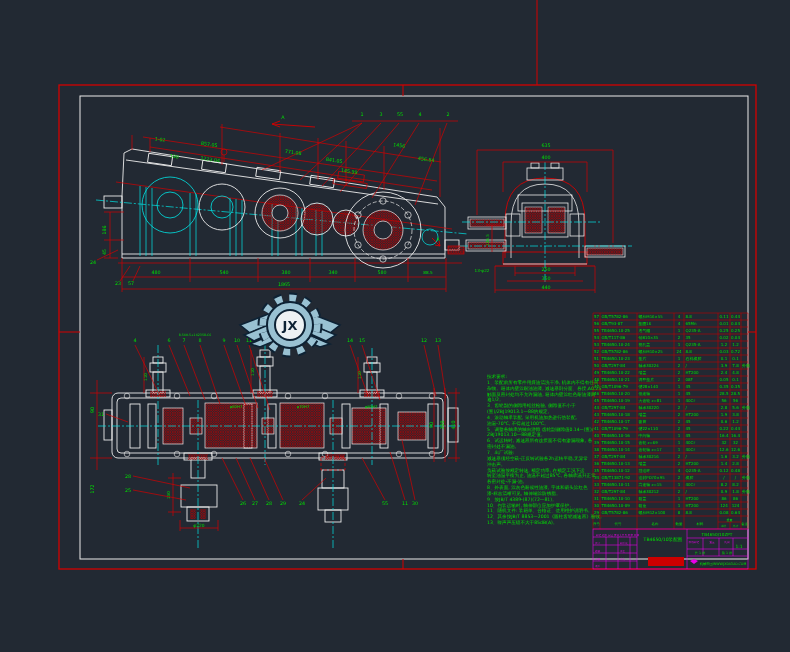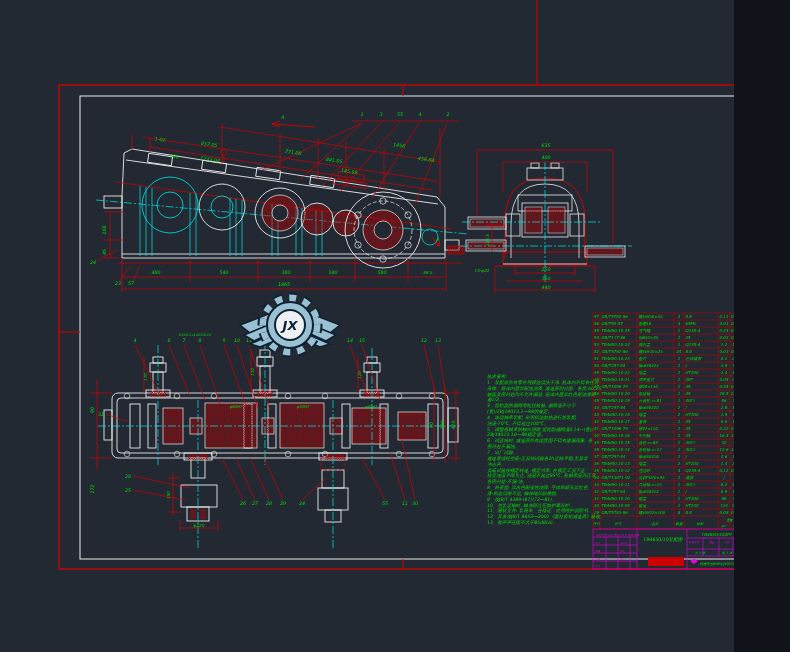--- a/index.html
+++ b/index.html
@@ -1,17 +1,17 @@
 <!DOCTYPE html>
 <html><head>
 <meta charset="utf-8">
 <style>
   html,body{margin:0;padding:0;background:#10141a;}
-  #stage{position:relative;width:734px;height:652px;background:#222933;overflow:hidden;
-         font-family:"DejaVu Sans",sans-serif;font-style:italic;}
+  #stage{position:relative;width:790px;height:652px;background:#222933;overflow:hidden;
+         font-family:"DejaVu Sans",sans-serif;}
   #cad{position:absolute;left:0;top:0;}
   #cad text{font-family:"DejaVu Sans",sans-serif;}
   #notes{position:absolute;left:487px;top:374px;width:108px;color:#00e000;
          font-size:4.6px;line-height:5.85px;letter-spacing:0;white-space:nowrap;}
   #watermark{position:absolute;left:238px;top:284px;width:345px;height:82px;display:flex;
              align-items:center;gap:4px;opacity:.97;}
   .wm-text{display:flex;flex-direction:column;align-items:center;line-height:1;}
   .wm-cn{font-size:45px;font-weight:bold;letter-spacing:3px;color:#9dc6d8;
          text-shadow:2px 0 0 #0d2235,-2px 0 0 #0d2235,0 2px 0 #0d2235,0 -2px 0 #0d2235,
                      1.5px 1.5px 0 #0d2235,-1.5px -1.5px 0 #0d2235,1.5px -1.5px 0 #0d2235,

